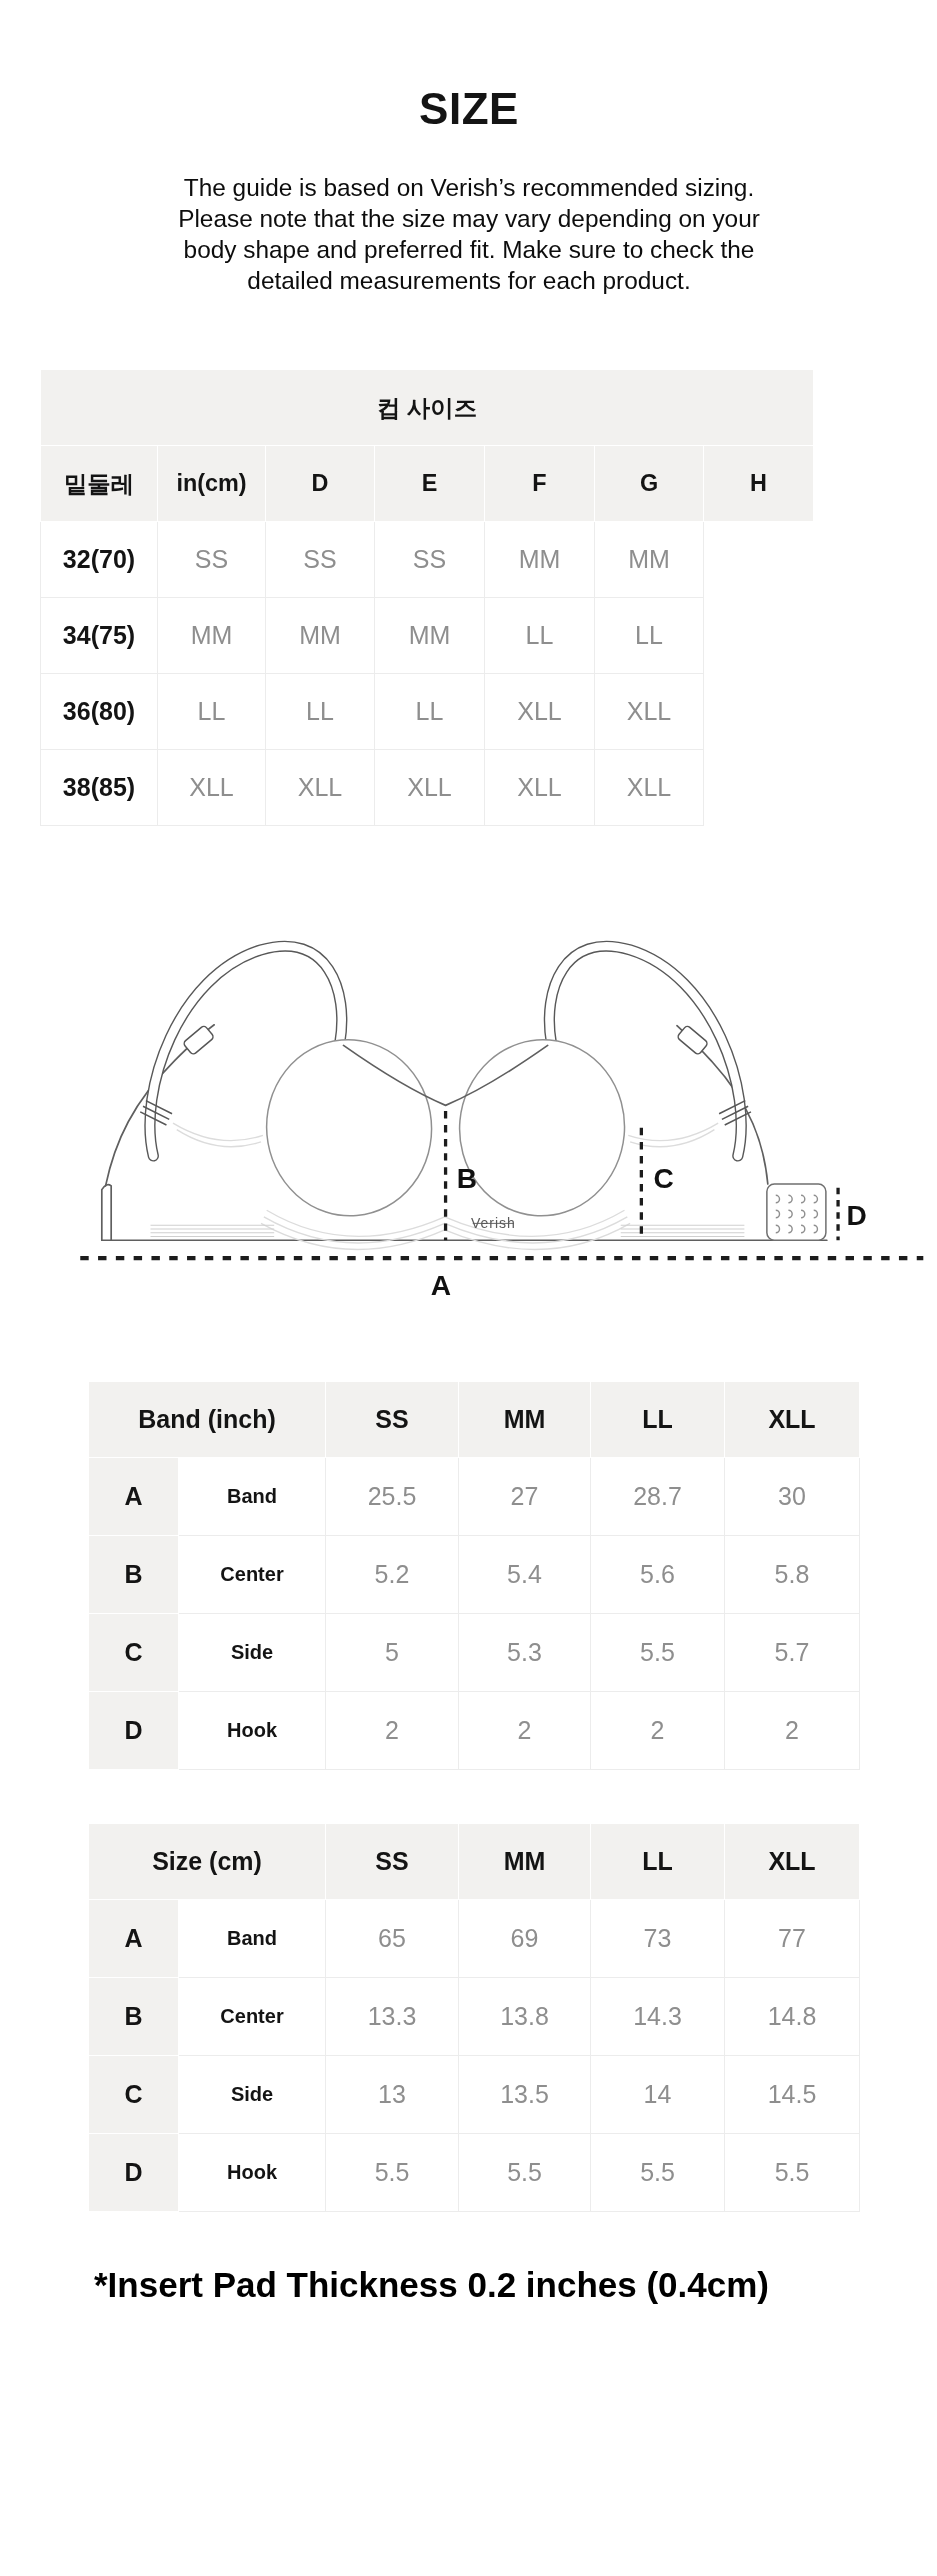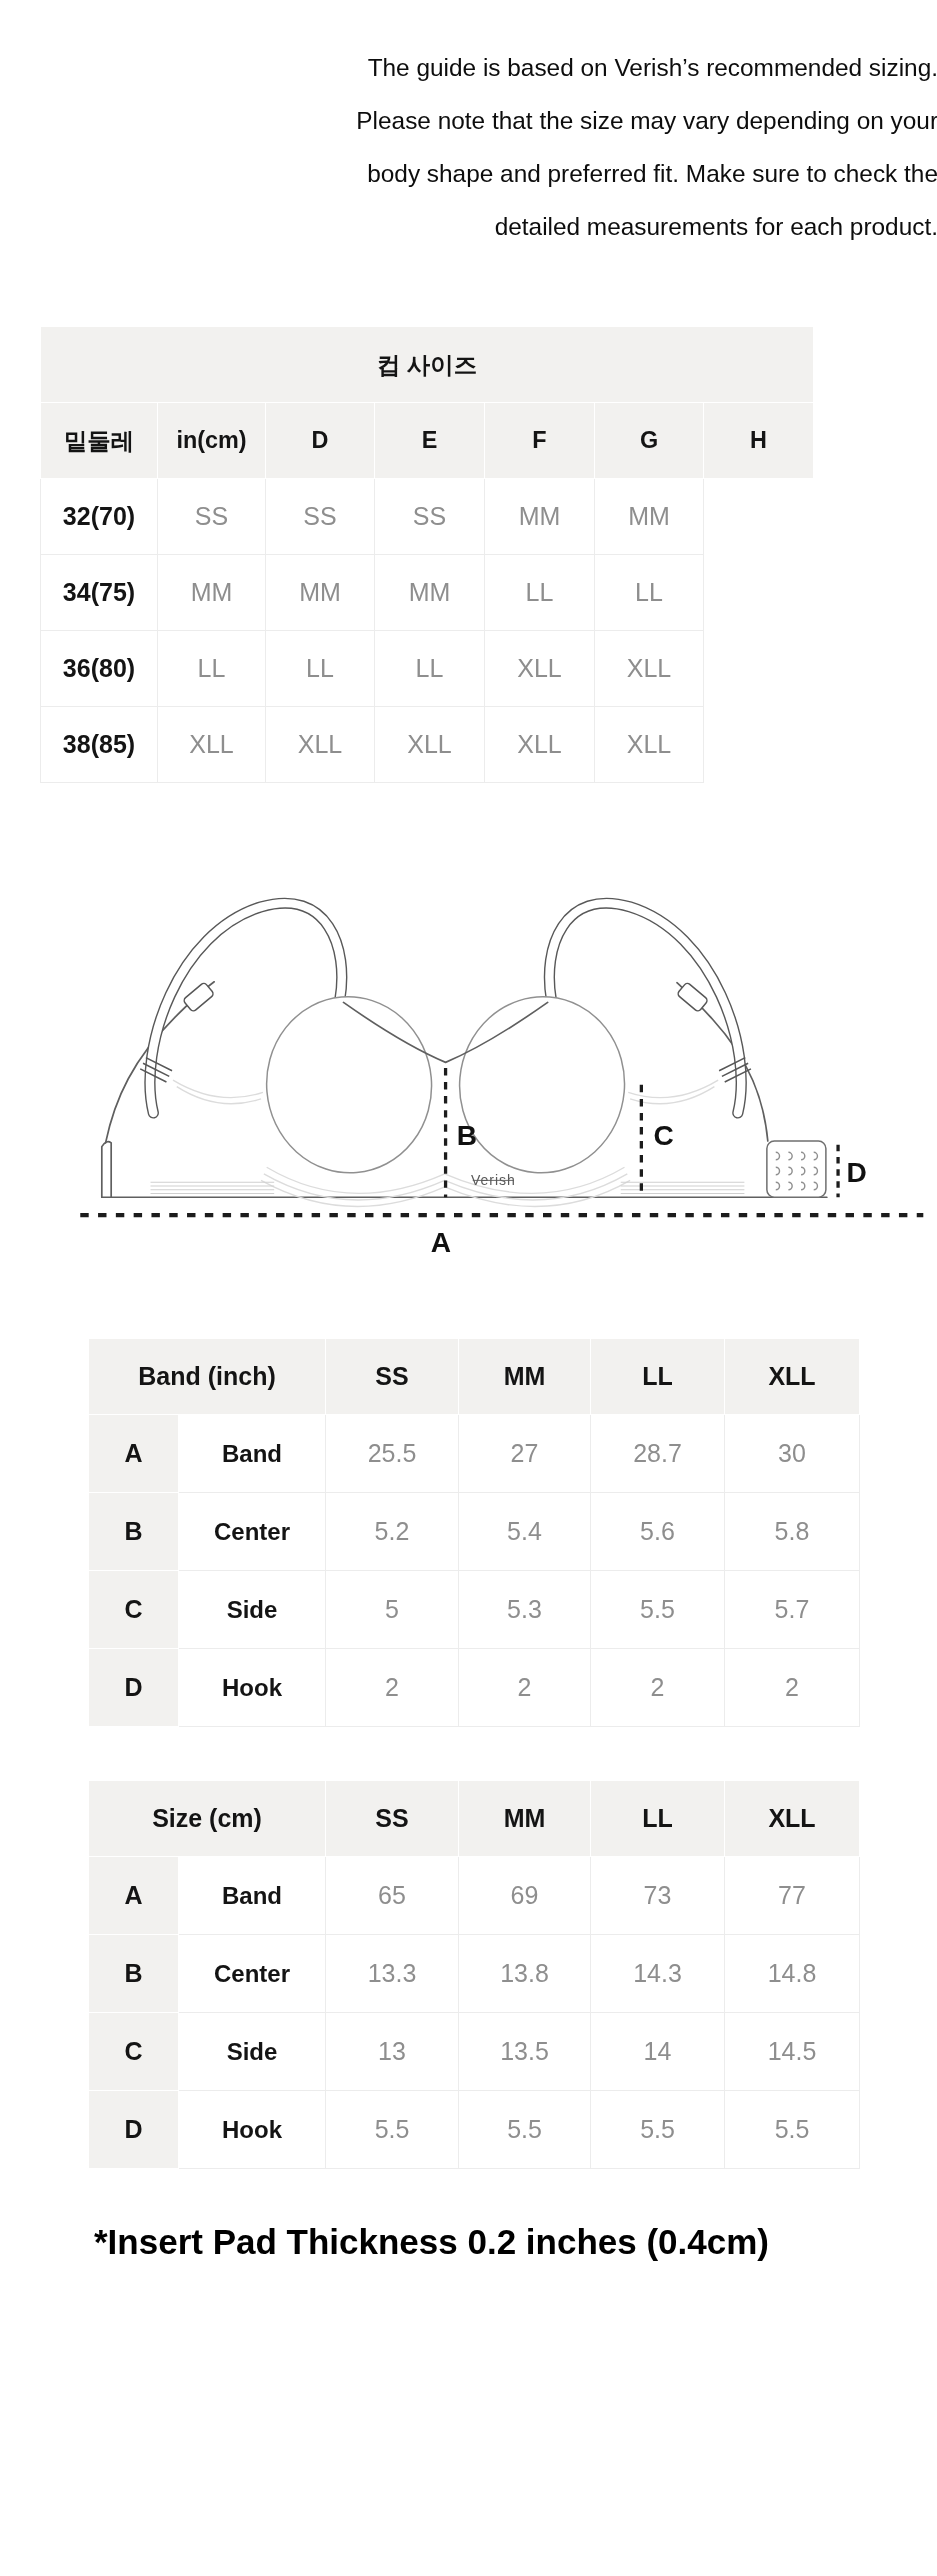--- a/index.html
+++ b/index.html
@@ -8,43 +8,43 @@
     font-family:"Liberation Sans","DejaVu Sans",sans-serif;
     color:#141414;
   }
   .page{width:938px;position:relative;}
 
   .page-title{
     margin:87px 0 0 0;text-align:center;
     font-size:44px;font-weight:700;letter-spacing:0.5px;line-height:1;
   }
   .intro{
-    margin:41px auto 0;text-align:right;white-space:pre-line;
-    font-size:24.4px;line-height:53px;color:#0d0d0d;
+    margin:41px auto 0;text-align:center;white-space:pre-line;
+    font-size:24.4px;line-height:31px;color:#0d0d0d;
   }
 
   table{border-collapse:collapse;table-layout:fixed;}
   th,td{padding:0;text-align:center;vertical-align:middle;}
   .g{background:#f2f1ef;border:1.9px solid #fff;font-weight:700;color:#141414;}
   td{background:#fff;border:0.9px solid #ececec;}
   td.rowlabel{font-weight:700;color:#141414;}
   td.val{color:#8e8e8e;font-weight:400;}
 
   #cup-table{margin:73px 0 0 40px;width:772px;}
   #cup-table th,#cup-table td{height:75px;}
   #cup-table .g{font-size:23.4px;}
   #cup-table td{font-size:25px;}
 
   .size-table{width:772px;margin-left:88px;}
   #inch-table{margin-top:78px;}
   #cm-table{margin-top:53px;}
   .size-table thead th{height:75px;}
   .size-table tbody th,.size-table tbody td{height:77px;}
   .size-table .g{font-size:25px;}
-  .size-table td.rowlabel{font-size:24px;}
+  .size-table td.rowlabel{font-size:20px;}
   .size-table td.val{font-size:25px;}
 
   .diagram-wrap{margin-top:107px;width:938px;height:370px;}
   svg{display:block;}
   svg text{font-family:"Liberation Sans","DejaVu Sans",sans-serif;}
   .ln{stroke:#5f5f5f;stroke-width:1.8;fill:none;stroke-linecap:round;}
   .strap-o{stroke:#585858;stroke-width:12;fill:none;stroke-linecap:round;}
   .strap-i{stroke:#fff;stroke-width:9;fill:none;stroke-linecap:round;}
   .seam{stroke:#dcdcdc;stroke-width:1.5;fill:none;}
   .stitch{stroke:#cfcfcf;stroke-width:1.2;fill:none;}
@@ -58,20 +58,21 @@
   .disclaimer{
     margin:19px 0 0 94px;white-space:pre-line;
     font-size:22.5px;line-height:36px;color:#8a8a8a;
   }
 </style>
 </head>
 <body>
 
 <div class="page">
 
+  <h1 class="page-title">SIZE</h1>
 
   <p class="intro">The guide is based on Verish’s recommended sizing.
 Please note that the size may vary depending on your
 body shape and preferred fit. Make sure to check the
 detailed measurements for each product.</p>
 
   <table id="cup-table">
       <colgroup>
         <col style="width: 117px;">
         <col style="width: 108px;">

